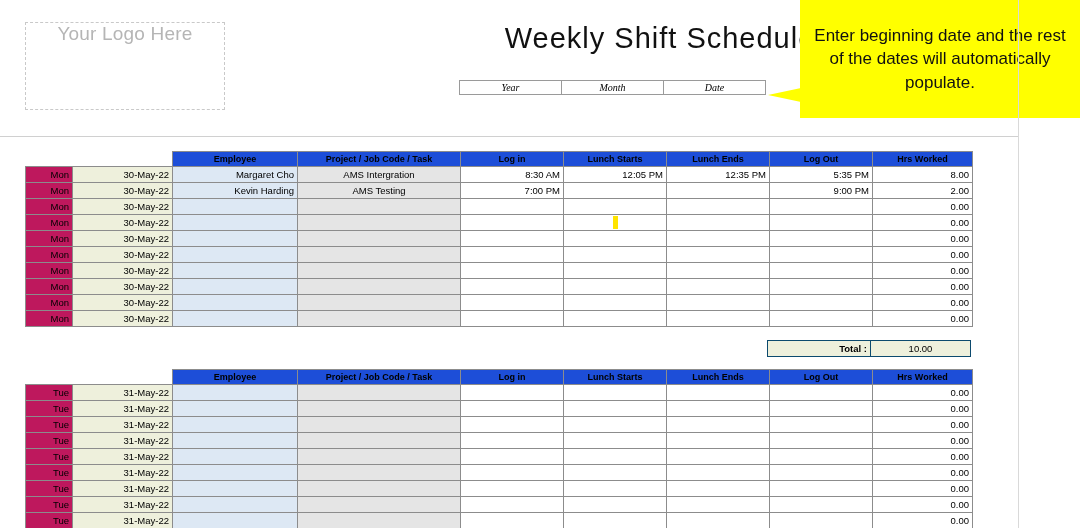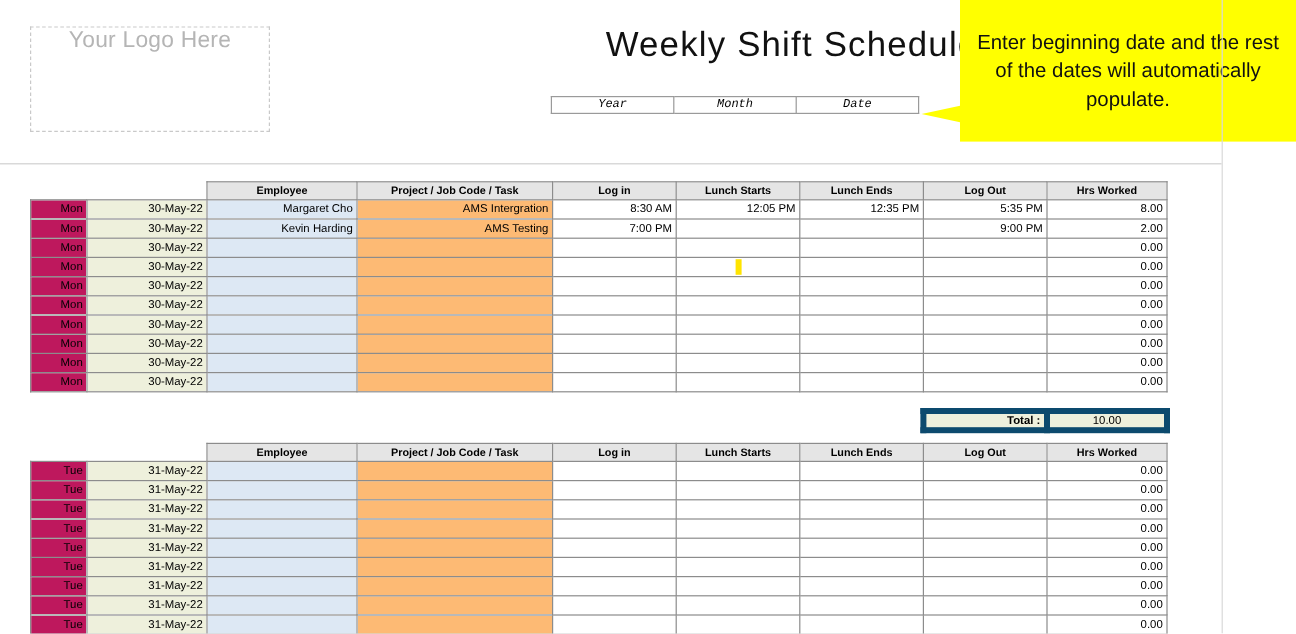--- a/index.html
+++ b/index.html
@@ -61,21 +61,21 @@
     border: 1px solid #9a9a9a;
     width: 102px;
     height: 13px;
     text-align: center;
     font-size: 9.5px;
     padding: 1px 0;
     background: #fff;
   }
   .date-table tr.hdr td {
     font-style: italic;
-    font-family: Liberation Mono, monospace;
+    font-family: Liberation Serif, serif;
     font-size: 10px;
     background: #fff;
   }
 
   
   .callout {
     position: absolute;
     left: 800px;
     top: 0px;
     width: 280px;
@@ -131,43 +131,43 @@
     border: 1px solid #8c8c8c;
     height: 16px;
     font-size: 9.5px;
     padding: 0 3px;
     font-weight: normal;
     color: #000;
     overflow: hidden;
     white-space: nowrap;
   }
   .sched th {
-    background: #e5e5e5;
+    background: #1d4ed8;
     text-align: center;
     font-weight: bold;
     font-size: 9px;
     height: 15px;
   }
   .col-day   { width: 47px; background: #be185d; text-align: right; font-weight: bold; font-size: 9px; }
   .col-date  { width: 100px; background: #eef0dc; text-align: right; font-weight: bold; font-size: 9px; }
   .col-emp   { width: 125px; background: #dde8f4; text-align: right; font-weight: bold; }
-  .col-task  { width: 163px; background: #fdba74; text-align: right; }
+  .col-task  { width: 163px; background: #e5e5e5; text-align: center; }
   .col-time  { width: 103px; background: #fff; text-align: right; }
   .col-hrs   { width: 100px; background: #fff; text-align: right; }
 
   .blankhdr { border: none !important; background: transparent !important; }
 
   
   .total-table {
     position: absolute;
     border-collapse: collapse;
     table-layout: fixed;
   }
   .total-table td {
-    border: 5px solid #0c4a6e;
+    border: 1px solid #0c4a6e;
     height: 16px;
     font-size: 9.5px;
     padding: 0 3px;
   }
   .total-label {
     width: 103px;
     background: #eef0dc;
     text-align: right;
     font-weight: bold;
     font-size: 9px;

